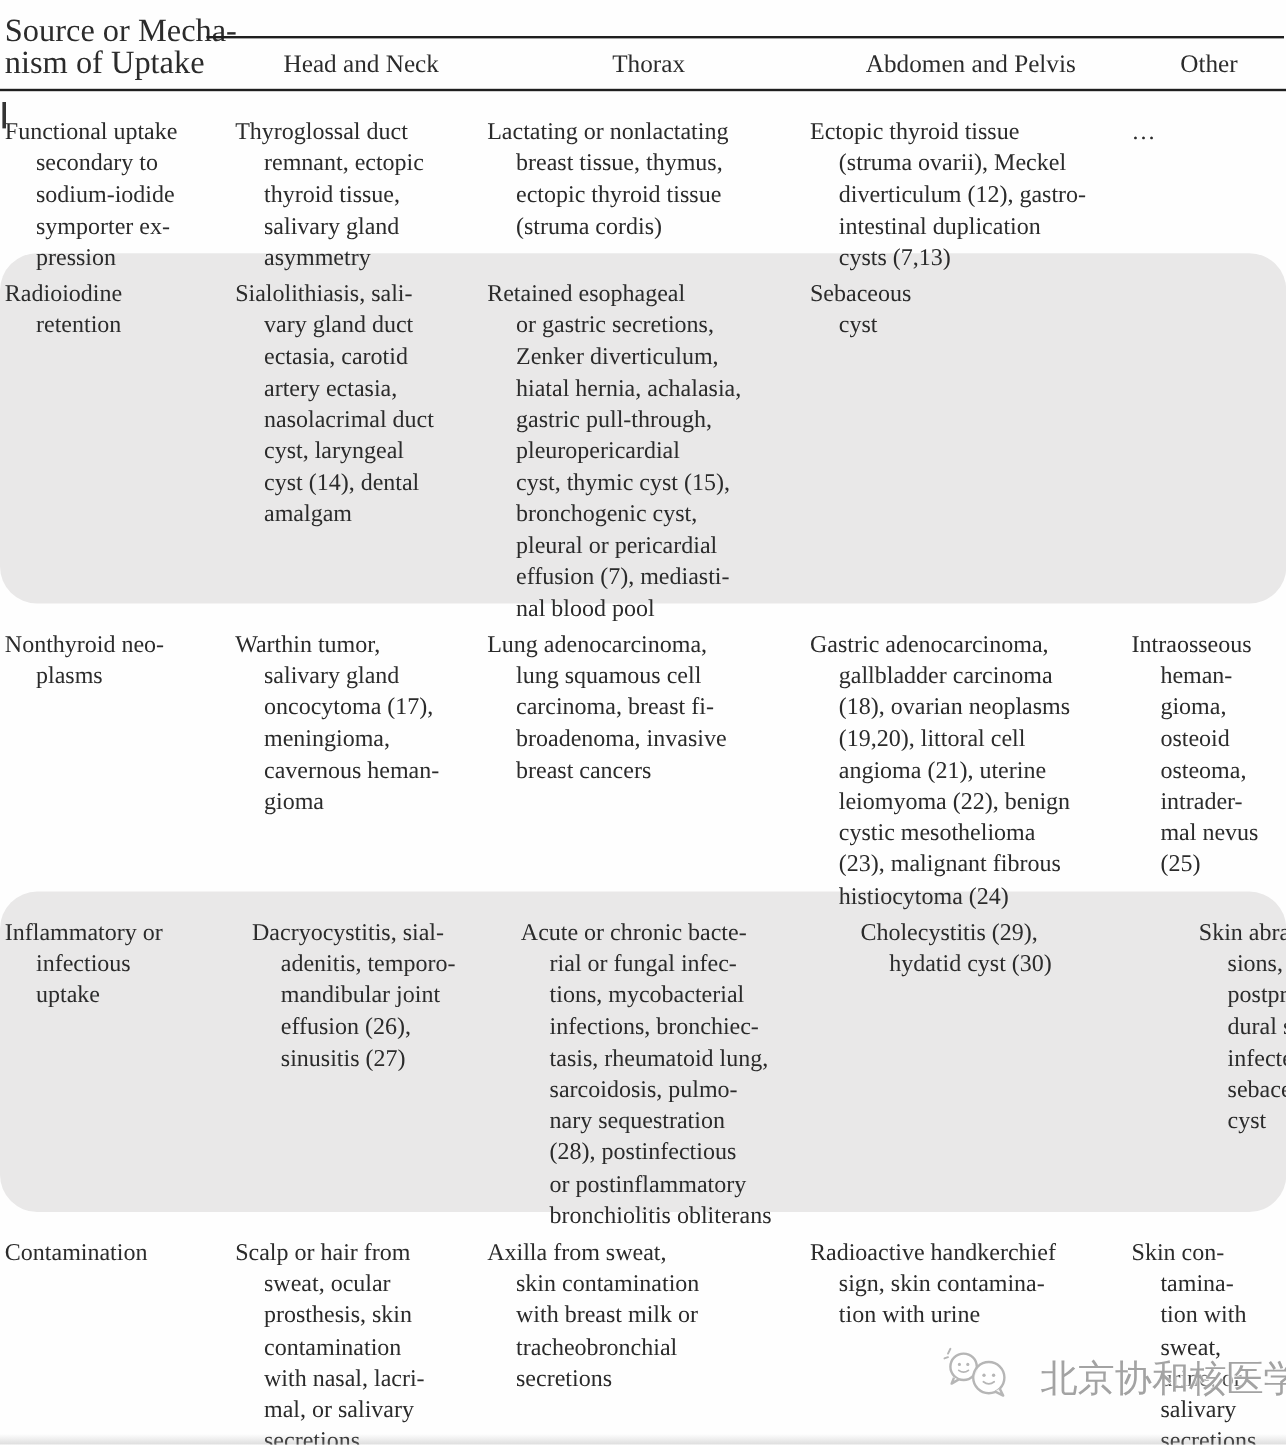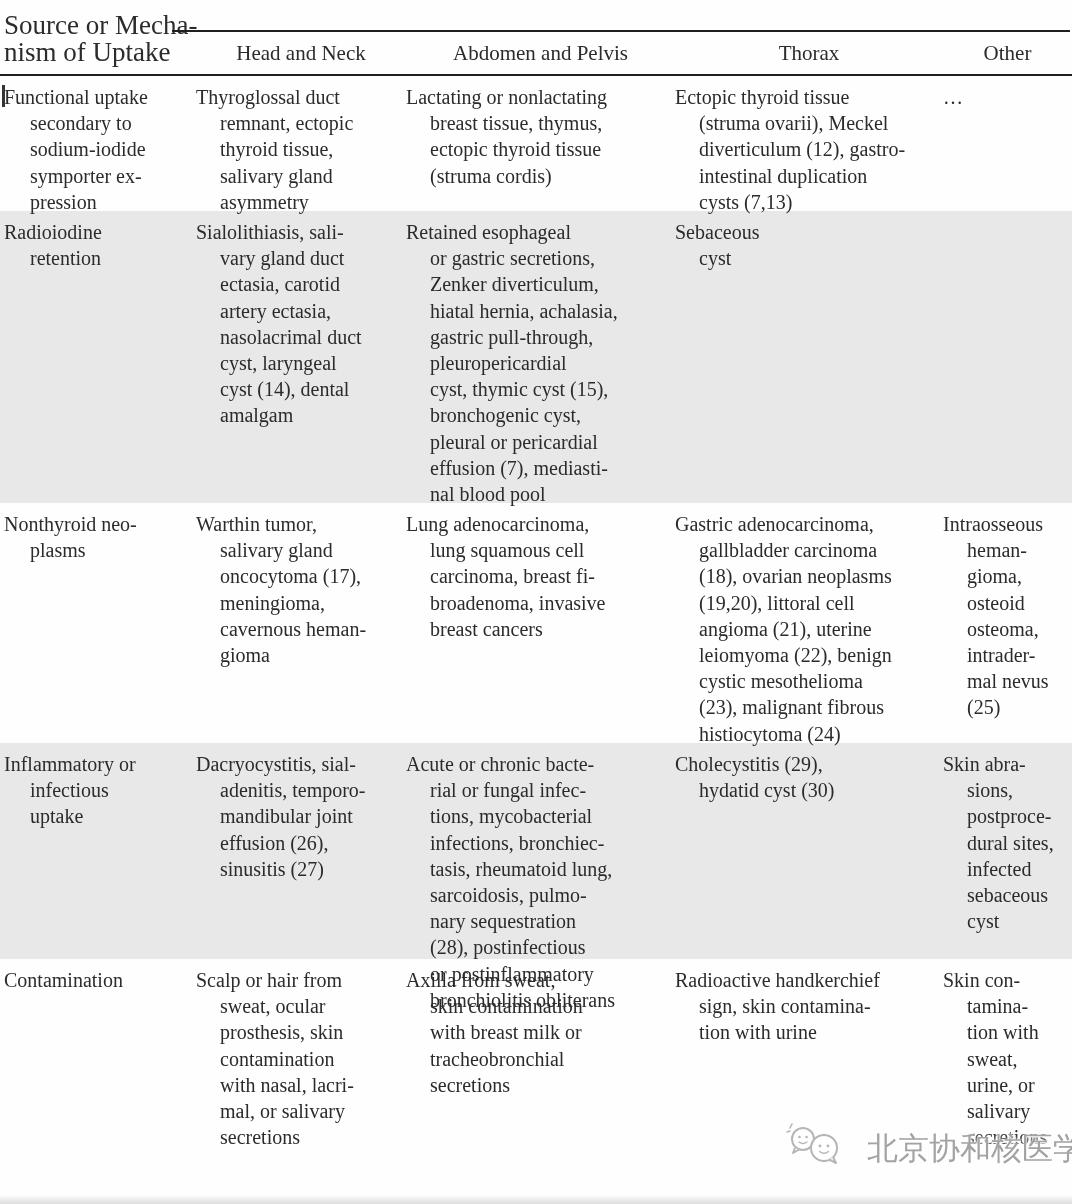--- a/index.html
+++ b/index.html
@@ -36,29 +36,29 @@
   .thick-rule {
     position:absolute; left:0; right:0; bottom:0;
     height:2.5px; background:var(--rule, #1f1f1f);
   }
 
   
   .trow {
     display:grid;
     grid-template-columns:196px 210px 269px 268px 129px;
   }
-  .trow.shaded { background:var(--row_shade, #e9e8e8); }
+  .trow.shaded { background:var(--row_shade, #e9e8e8);border-radius:31px; }
   .r1 { height:135px; }
   .r2 { height:292px; }
   .r3 { height:240px; }
-  .r4 { height:216px; }
+  .r4 { height:267px;gap:14px; }
   .r5 { height:192px; }
 
   .cell {
-    padding:8px 2px 0 24px;
+    padding:21px 2px 0 24px;
     text-indent:-24px;
     white-space:pre;
   }
   .cell.src { padding-left:30px; text-indent:-26px; }
 
   
   .caret {
     position:absolute; left:2px; top:85px;
     width:2.5px; height:22px; background:#343434;
   }
@@ -81,22 +81,22 @@
 
 <div class="page" style="--background: #fefefe; --text: #2b2b2b; --rule: #1f1f1f; --row_shade: #e9e8e8; --watermark: #a3a3a3;">
 
   <div class="thead">
     <div class="corner-label">Source or Mecha-
 nism of Uptake</div>
     <div class="spanner-rule"></div>
     <div class="colheads">
       <div class="ch"></div>
       <div class="ch">Head and Neck</div>
+      <div class="ch">Thorax</div>
       <div class="ch">Abdomen and Pelvis</div>
-      <div class="ch">Thorax</div>
       <div class="ch">Other</div>
     </div>
     <div class="thick-rule"></div>
   </div>
 
   <main>
 
     <div class="trow r1">
       <div class="cell src">Functional uptake
 secondary to

